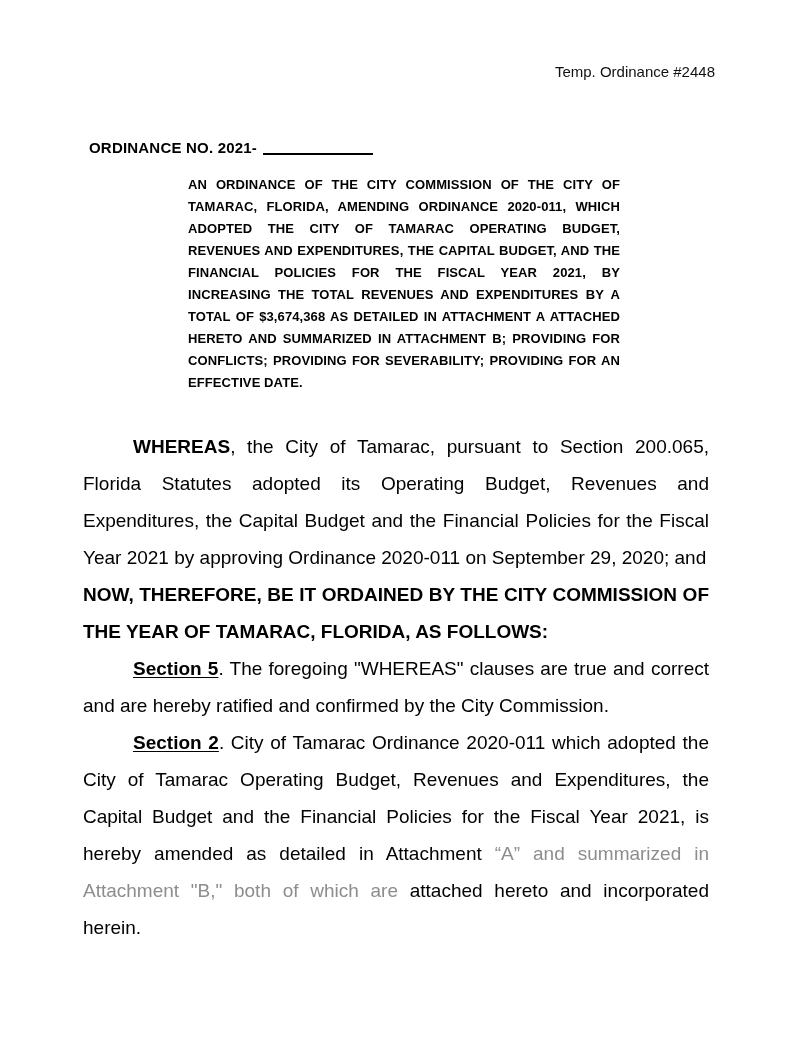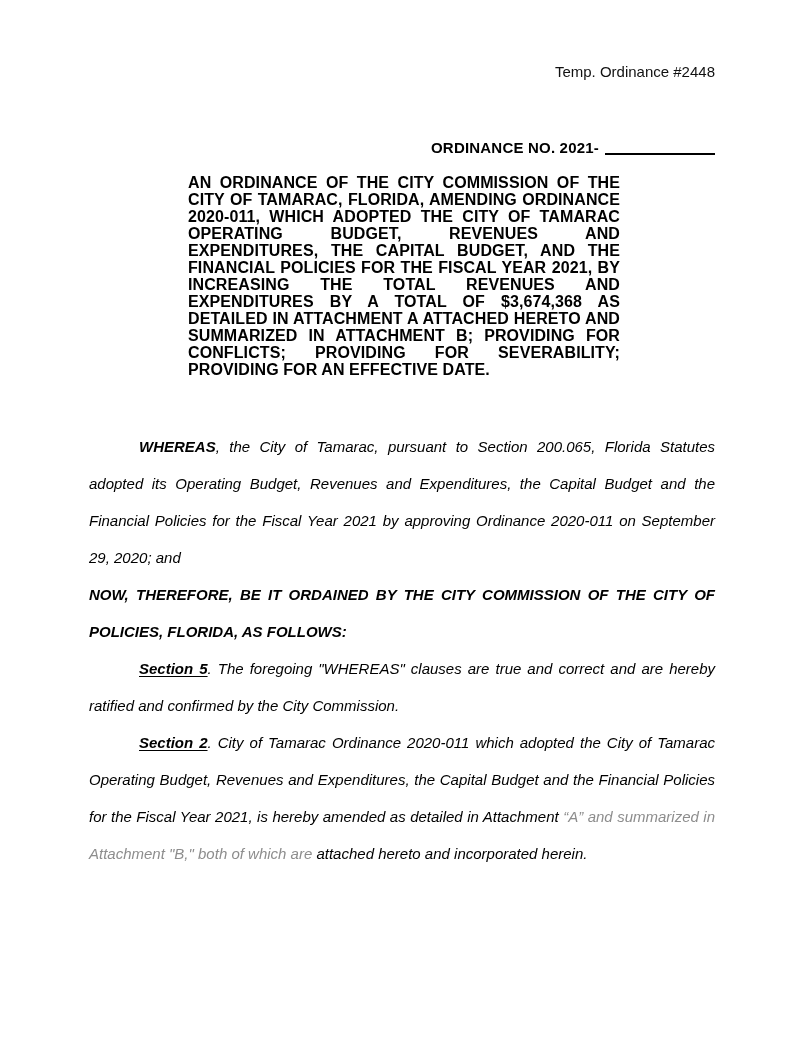--- a/index.html
+++ b/index.html
@@ -33,58 +33,57 @@
     color: #111111;
   }
   .doc-header div { white-space: nowrap; }
 
   
   .ord-number-line {
     position: absolute;
     top: 139px;
     left: 89px;
     width: 626px;
-    text-align: right;
+    text-align: left;
     font-size: 15px;
     font-weight: bold;
     letter-spacing: 0.2px;
   }
   .ord-number-line .blank-rule {
     display: inline-block;
     width: 110px;
     border-bottom: 2px solid #000;
     margin-left: 6px;
     vertical-align: -2px;
   }
 
   
   .title-block {
     position: absolute;
     top: 174px;
     left: 188px;
     width: 432px;
-    font-size: 16px;
+    font-size: 13px;
     font-weight: bold;
-    line-height: 17px;
+    line-height: 22px;
     text-align: justify;
     text-align-last: left;
     letter-spacing: 0.1px;
   }
 
   
   .body-area {
     position: absolute;
     top: 428px;
-    left: 89px;
+    left: 83px;
     width: 626px;
-    font-size: 15px;
+    font-size: 19px;
     line-height: 37px;
     text-align: justify;
     text-align-last: left;
-    font-style: italic;
   }
   .body-area p {
     margin: 0 0 0 0;
     text-align: justify;
     text-align-last: left;
   }
   .p-indent { text-indent: 50px; }
   .p-flush  { text-indent: 0; }
 
   .bold { font-weight: bold; }
@@ -114,21 +113,21 @@
     <span>ORDINANCE NO. 2021-</span><span class="blank-rule"></span>
   </div>
 
   <div class="title-block">AN ORDINANCE OF THE CITY COMMISSION OF THE CITY OF TAMARAC, FLORIDA, AMENDING ORDINANCE 2020-011, WHICH ADOPTED THE CITY OF TAMARAC OPERATING BUDGET, REVENUES AND EXPENDITURES, THE CAPITAL BUDGET, AND THE FINANCIAL POLICIES FOR THE FISCAL YEAR 2021, BY INCREASING THE TOTAL REVENUES AND EXPENDITURES BY A TOTAL OF $3,674,368 AS DETAILED IN ATTACHMENT A ATTACHED HERETO AND SUMMARIZED IN ATTACHMENT B; PROVIDING FOR CONFLICTS; PROVIDING FOR SEVERABILITY; PROVIDING FOR AN EFFECTIVE DATE.</div>
 
   <div class="body-area">
 
     <p class="p-indent"><span class="bold">WHEREAS</span><span>, the City of Tamarac, pursuant to Section 200.065, Florida Statutes adopted its Operating Budget, Revenues and Expenditures, the Capital Budget and the Financial Policies for the Fiscal Year 2021 by approving Ordinance 2020-011 on September 29, 2020; and</span></p>
 
 
-    <p class="p-flush heading-line">NOW, THEREFORE, BE IT ORDAINED BY THE CITY COMMISSION OF THE CITY OF POLICIES, FLORIDA, AS FOLLOWS:</p>
+    <p class="p-flush heading-line">NOW, THEREFORE, BE IT ORDAINED BY THE CITY COMMISSION OF THE YEAR OF TAMARAC, FLORIDA, AS FOLLOWS:</p>
 
     <p class="p-indent"><span class="bold-underline">Section 5</span><span>.  The foregoing "WHEREAS" clauses are true and correct and are hereby ratified and confirmed by the City Commission.</span></p>
 
     <p class="p-indent"><span class="bold-underline">Section 2</span><span>. City of Tamarac Ordinance 2020-011 which adopted the City of Tamarac Operating Budget, Revenues and Expenditures, the Capital Budget and the Financial Policies for the Fiscal Year 2021, is hereby amended as detailed in Attachment </span><span class="faded">“A” and summarized in Attachment "B," both of which are </span><span>attached hereto and incorporated herein.</span></p>
 
   </div>
 
 </div>
 
 </body></html>

